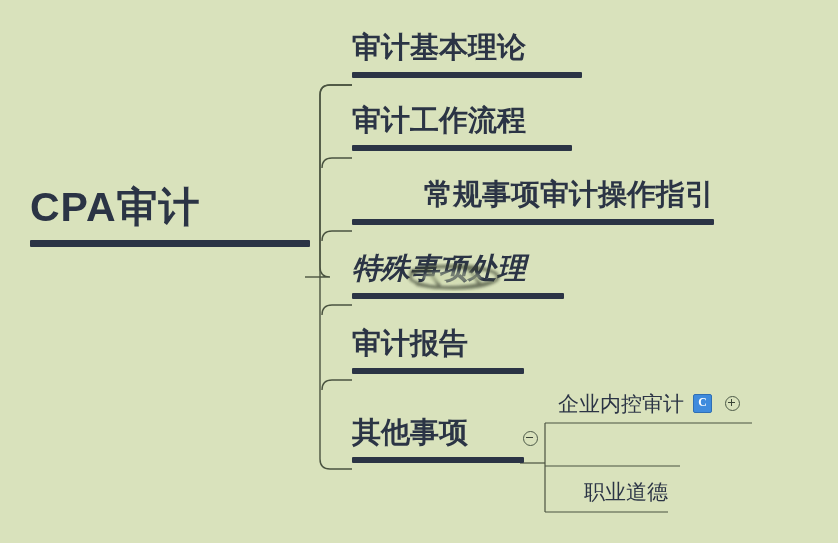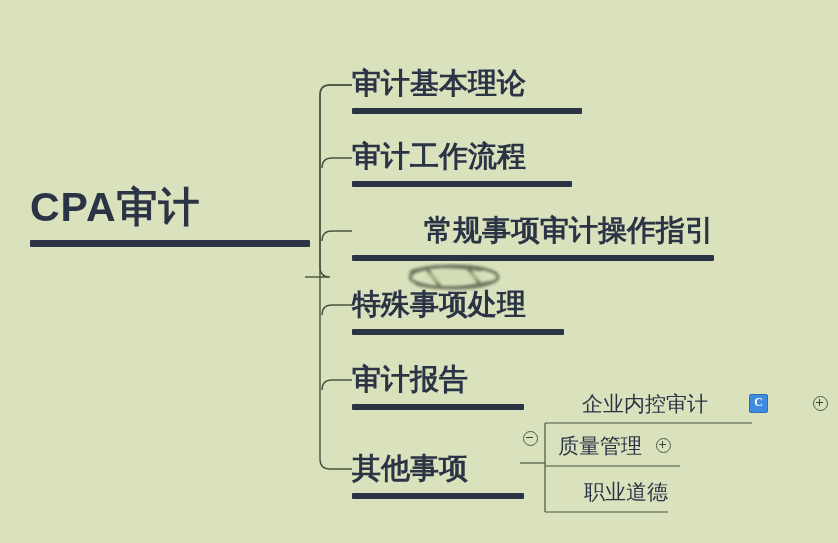--- a/index.html
+++ b/index.html
@@ -48,21 +48,20 @@
   .root-underline {
     margin-top: 11px;
     height: 7px;
     background: #2b3445;
     border-radius: 1px;
   }
 
   
   .branch {
     position: absolute;
-    margin-top: 36px;
   }
   .branch-label {
     font-size: 29px;
     font-weight: bold;
     color: #2b3445;
     line-height: 1.1;
     white-space: nowrap;
     padding-left: 14px;
   }
   .branch-underline {
@@ -186,49 +185,45 @@
   <div class="branch" style="left:338px; top:105px;">
     <div class="branch-label">审计工作流程</div>
     <div class="branch-underline" style="width:220px; margin-left:14px;"></div>
   </div>
 
   <div class="branch" style="left:338px; top:179px;text-align:right;">
     <div class="branch-label">常规事项审计操作指引</div>
     <div class="branch-underline" style="width:362px; margin-left:14px;"></div>
   </div>
 
-  <div class="branch" style="left:338px; top:253px;">
+  <div class="branch" style="left:338px; top:253px;font-style:italic;">
     <div class="branch-label">特殊事项处理</div>
     <div class="branch-underline" style="width:212px; margin-left:14px;"></div>
   </div>
 
   <div class="branch" style="left:338px; top:328px;">
     <div class="branch-label">审计报告</div>
     <div class="branch-underline" style="width:172px; margin-left:14px;"></div>
   </div>
 
   <div class="branch" style="left:338px; top:417px;">
     <div class="branch-label">其他事项</div>
     <div class="branch-underline" style="width:172px; margin-left:14px;"></div>
   </div>
 
   <div class="toggle-wrap" style="left:523px; top:431px;">
     <span class="toggle"></span>
   </div>
 
-  <div class="subbranch" style="left:582px; top:392px;gap:32px;">
+  <div class="subbranch" style="left:558px; top:392px;">
     <span class="subbranch-label">企业内控审计</span>
     <span class="badge-c" style="margin-left:9px;">C</span>
     <span class="toggle plus" style="margin-left:13px;"></span>
   </div>
 
-  <div class="subbranch" style="left:558px; top:434px;">
-    <span class="subbranch-label">质量管理</span>
-    <span class="toggle plus" style="margin-left:14px;"></span>
-  </div>
 
   <div class="subbranch" style="left:558px; top:480px;margin-left:26px;">
     <span class="subbranch-label">职业道德</span>
   </div>
 
   <svg class="watermark" viewBox="0 0 118 36" xmlns="http://www.w3.org/2000/svg">
     <defs>
       <filter id="blur1">
           <feGaussianBlur stdDeviation="1.5"></feGaussianBlur>
         </filter>

